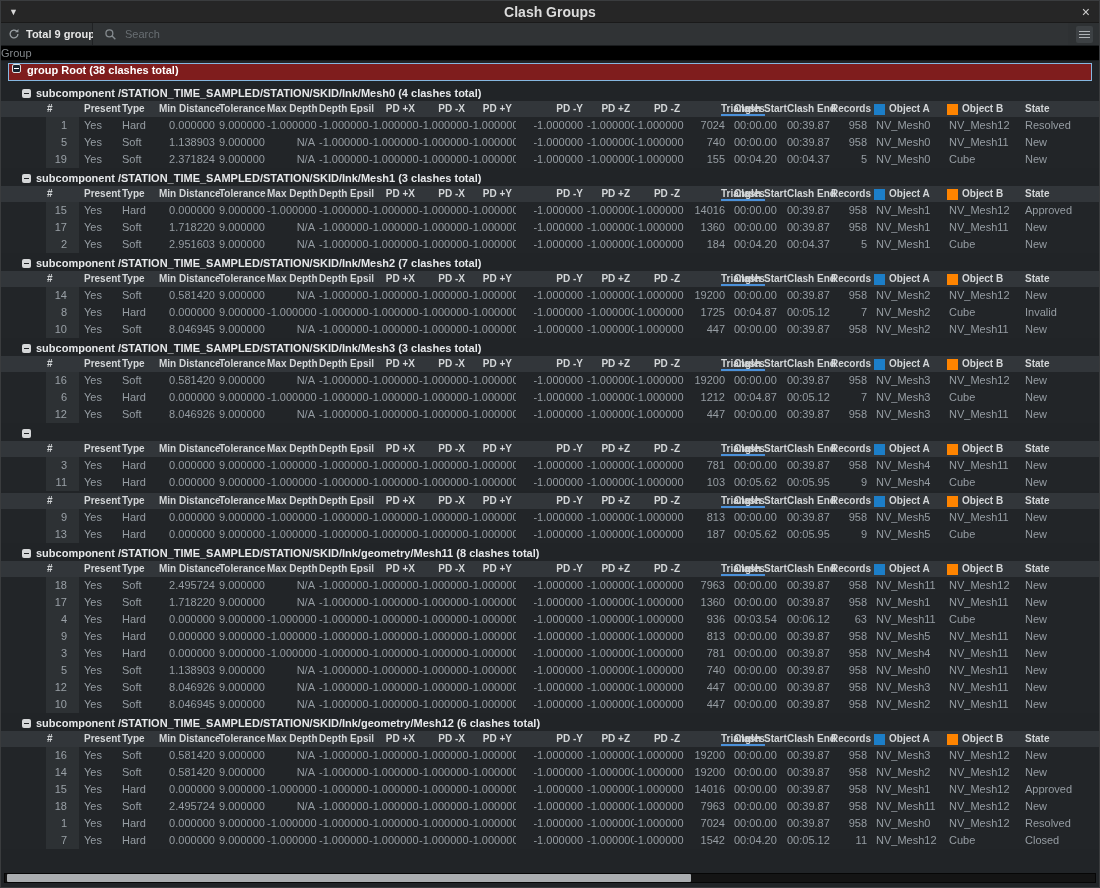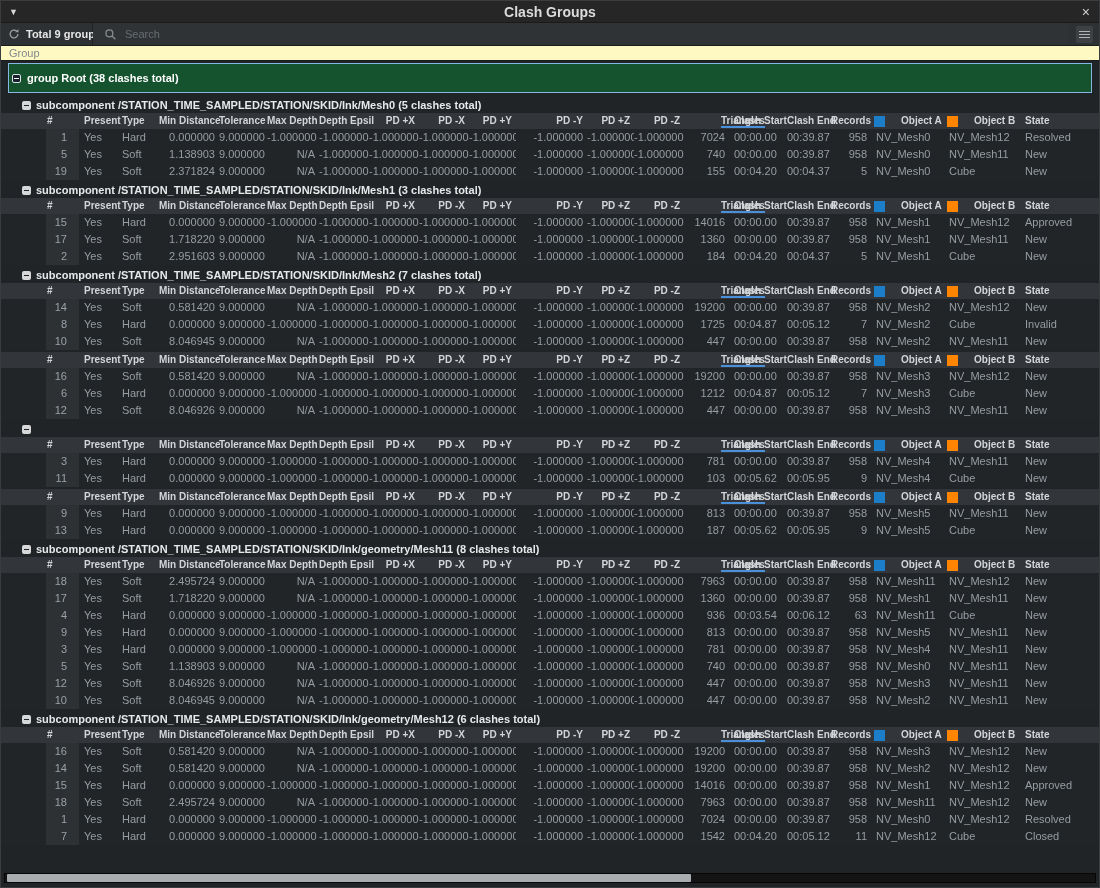--- a/index.html
+++ b/index.html
@@ -26,45 +26,45 @@
   .tb-search{flex:1;height:100%;display:flex;align-items:center;gap:6px;padding-left:11px;background:#303335;}
   .tb-search input{flex:1;background:transparent;border:none;outline:none;color:#cfd2d4;
                    font-size:11px;font-family:inherit;}
   .tb-search input::placeholder{color:#686e72;}
   .tb-menu{width:17px;height:17px;background:#3d4144;border-radius:2px;margin:0 6px 0 8px;
            display:flex;flex-direction:column;justify-content:center;gap:2px;align-items:center;
            cursor:pointer;flex:0 0 auto;}
   .tb-menu i{display:block;width:11px;height:1px;background:#b0b4b8;}
 
   
-  .grouprow{height:15px;line-height:15px;background:#fef9c3;color:#83888c;font-size:11px;
-            padding-left:8px;border-bottom:1px solid #191b1d;flex:0 0 auto;}
+  .grouprow{height:15px;line-height:15px;background:#000000;color:#83888c;font-size:11px;
+            border-bottom:1px solid #191b1d;flex:0 0 auto;}
 
   
   .root-wrap{padding:2px 7px;flex:0 0 auto;}
-  .root-row{height:30px;display:flex;align-items:center;gap:6px;padding-left:3px;
-            background:#14532d;border:1px solid #86b7e0;color:#fff;font-size:11px;font-weight:bold;cursor:pointer;}
+  .root-row{height:18px;display:flex;gap:6px;padding-left:3px;
+            background:#7f1d1d;border:1px solid #86b7e0;color:#fff;font-size:11px;font-weight:bold;cursor:pointer;}
 
   
   .minus-box{width:9px;height:9px;border-radius:2px;position:relative;flex:0 0 auto;cursor:pointer;}
   .minus-box.light{background:#d5d7d8;}
   .minus-box.light::after{content:'';position:absolute;left:2px;right:2px;top:4px;height:1px;background:#1f2123;}
   .minus-box.dark{background:#16222e;border:1px solid #dfe2e4;}
   .minus-box.dark::after{content:'';position:absolute;left:1px;right:1px;top:3px;height:1px;background:#fff;}
 
   
   #sections{flex:0 0 auto;}
   .section{margin-top:2px;}
   .sec-header{height:16px;display:flex;align-items:center;gap:5px;padding-left:21px;
               font-size:11px;font-weight:bold;color:#e6e8ea;white-space:nowrap;cursor:pointer;}
   .cols{display:grid;
         grid-template-columns:34px 44px 38px 42px 60px 48px 52px 50px 50px 50px 47px 71px 47px 50px 45px 53px 49px 40px 73px 76px minmax(0,1fr);}
   .colhead{height:16px;line-height:16px;background:#32363a;font-size:10px;font-weight:bold;color:#d3d6d8;}
   .hcell{white-space:nowrap;cursor:pointer;}
-  .hcell.withsq{display:flex;align-items:center;gap:16px;padding-left:3px;}
+  .hcell.withsq{display:flex;align-items:center;gap:4px;padding-left:3px;}
   .sq{width:11px;height:11px;flex:0 0 auto;}
   .sorted{box-shadow:0 2px 0 #4a90d9;margin-left:37px;}
   .ar{text-align:right;padding-right:4px;}
   .al{text-align:left;padding-left:5px;}
   .colhead .hcell:nth-child(2){text-align:left;padding-left:12px;}
   .datarow{height:17px;line-height:17px;background:#222528;font-size:11px;color:#969da3;cursor:pointer;}
   .dcell{white-space:nowrap;overflow:hidden;}
   .numcell{background:#2d3134;background-clip:padding-box;border-left:11px solid transparent;
            text-align:right;padding-right:12px;color:#9aa1a7;}
 
@@ -114,21 +114,21 @@
     <div class="root-row">
       <span class="minus-box dark"></span>
       <span>group Root (38 clashes total)</span>
     </div>
   </div>
 
   <div id="sections">
       <div class="section">
         <div class="sec-header">
           <div class="minus-box light"></div>
-          <div class="sec-label">subcomponent /STATION_TIME_SAMPLED/STATION/SKID/Ink/Mesh0 (5 clashes total)</div>
+          <div class="sec-label">subcomponent /STATION_TIME_SAMPLED/STATION/SKID/Ink/Mesh0 (4 clashes total)</div>
         </div>
         <div class="cols colhead">
           <div></div>
           <div class="hcell ar"><span>#</span></div>
           <div class="hcell al"><span>Present</span></div>
           <div class="hcell al"><span>Type</span></div>
           <div class="hcell ar"><span>Min Distance</span></div>
           <div class="hcell ar"><span>Tolerance</span></div>
           <div class="hcell ar"><span>Max Depth</span></div>
           <div class="hcell ar"><span>Depth Epsil</span></div>
@@ -424,20 +424,24 @@
           <div class="dcell ar">447</div>
           <div class="dcell al">00:00.00</div>
           <div class="dcell al">00:39.87</div>
           <div class="dcell ar">958</div>
           <div class="dcell al">NV_Mesh2</div>
           <div class="dcell al">NV_Mesh11</div>
           <div class="dcell al">New</div>
         </div>
       </div>
       <div class="section">
+        <div class="sec-header">
+          <div class="minus-box light"></div>
+          <div class="sec-label">subcomponent /STATION_TIME_SAMPLED/STATION/SKID/Ink/Mesh3 (3 clashes total)</div>
+        </div>
         <div class="cols colhead">
           <div></div>
           <div class="hcell ar"><span>#</span></div>
           <div class="hcell al"><span>Present</span></div>
           <div class="hcell al"><span>Type</span></div>
           <div class="hcell ar"><span>Min Distance</span></div>
           <div class="hcell ar"><span>Tolerance</span></div>
           <div class="hcell ar"><span>Max Depth</span></div>
           <div class="hcell ar"><span>Depth Epsil</span></div>
           <div class="hcell ar"><span>PD +X</span></div>

